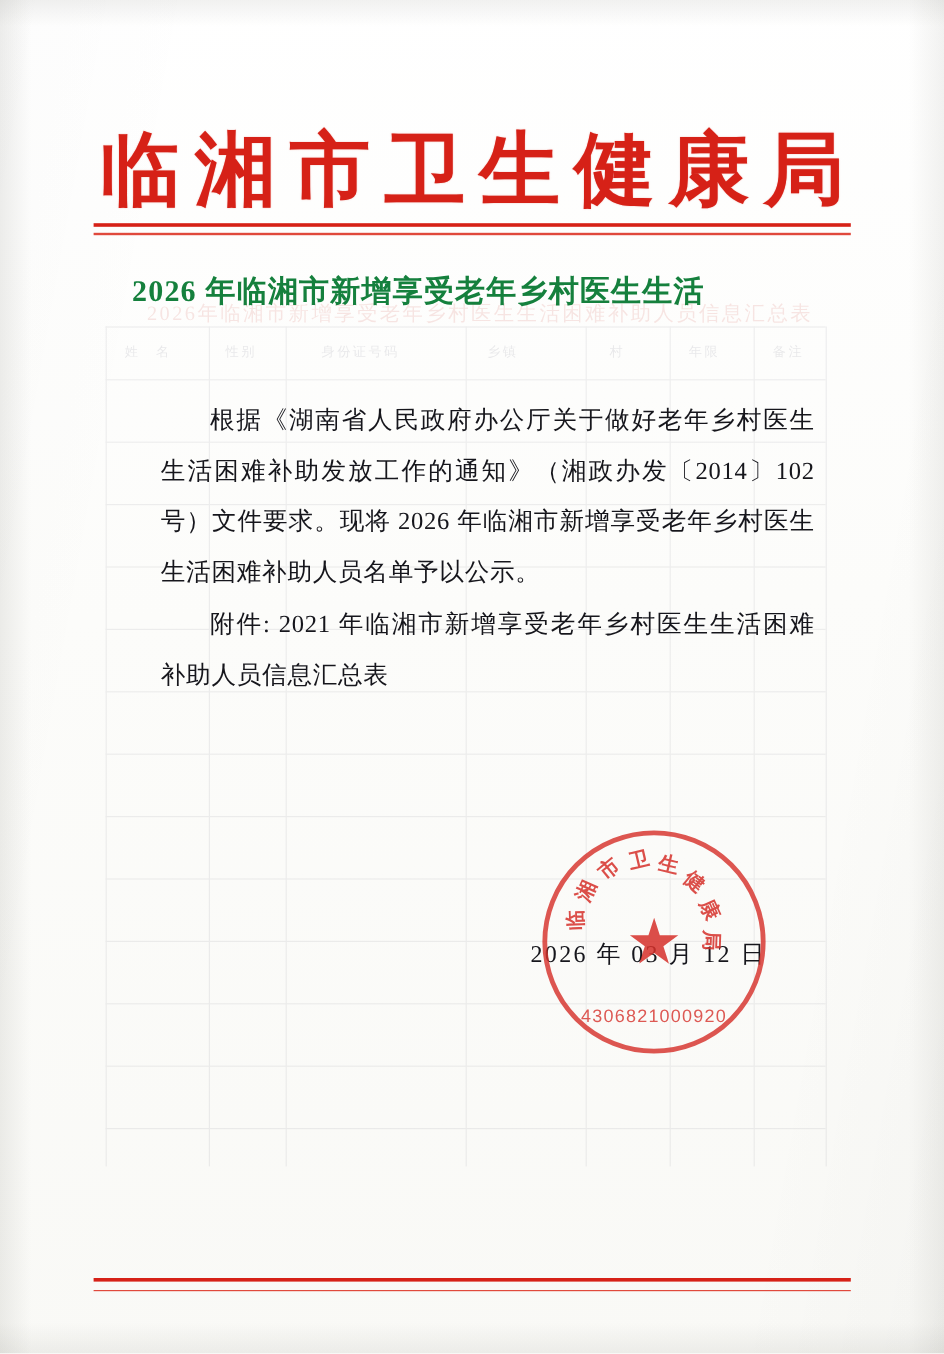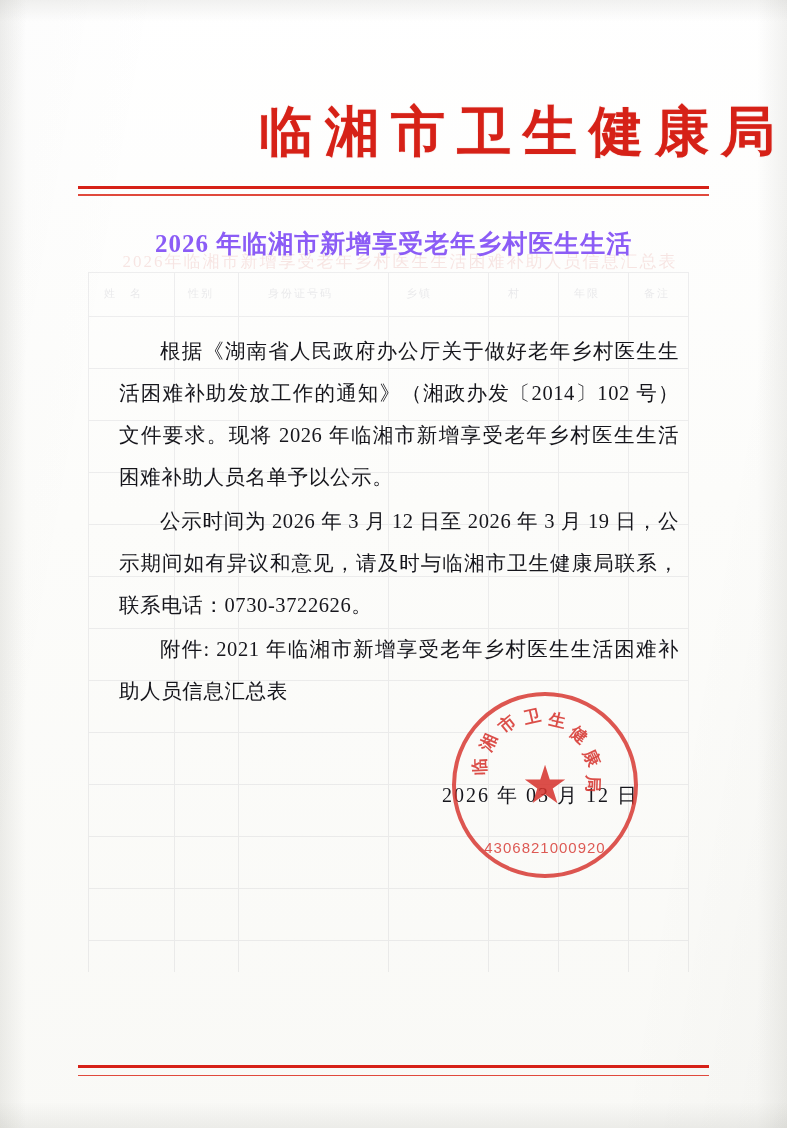--- a/index.html
+++ b/index.html
@@ -89,23 +89,23 @@
     position: absolute;
     inset: 0;
   }
 
   
   .org-title {
     position: absolute;
     top: 96px;
     left: 0;
     right: 0;
-    text-align: right;
+    text-align: center;
     color: #d62117;
-    font-size: 54px;
+    font-size: 67px;
     font-weight: bold;
     letter-spacing: 12px;
     text-indent: 12px;
     font-family: Liberation Sans, sans-serif;
     text-shadow: 0 0 1px rgba(214,33,23,0.5);
     white-space: nowrap;
   }
   .red-rule {
     position: absolute;
     left: 78px;
@@ -119,42 +119,42 @@
     top: 194px;
     background: #e0493c;
   }
 
   
   .doc-title {
     position: absolute;
     left: 110px;
     right: 110px;
     top: 222px;
-    text-align: center;
-    color: #8b5cf6;
+    text-align: left;
+    color: #15803d;
     font-size: 25px;
     font-weight: bold;
     line-height: 44px;
     letter-spacing: 1px;
   }
 
   
   .body-text {
     position: absolute;
     left: 118px;
     right: 108px;
     top: 330px;
     color: #16161c;
     font-size: 20.5px;
     line-height: 42px;
     letter-spacing: 0.6px;
     text-align: justify;
   }
   .body-text p {
-    margin: 0 0 2px 1px;
+    margin: 0 0 2px 16px;
     text-indent: 2em;
   }
 
   
   .sign-date {
     position: absolute;
     right: 148px;
     top: 782px;
     font-size: 20px;
     letter-spacing: 2px;
@@ -284,21 +284,20 @@
 
   <div class="red-rule"></div>
   <div class="red-rule thin"></div>
 
   <div class="doc-title">
     <div>2026 年临湘市新增享受老年乡村医生生活</div>
   </div>
 
   <div class="body-text">
     <p>根据《湖南省人民政府办公厅关于做好老年乡村医生生活困难补助发放工作的通知》（湘政办发〔2014〕102 号）文件要求。现将 2026 年临湘市新增享受老年乡村医生生活困难补助人员名单予以公示。</p>
-    <p>公示时间为 2026 年 3 月 12 日至 2026 年 3 月 19 日，公示期间如有异议和意见，请及时与临湘市卫生健康局联系，联系电话：0730-3722626。</p>
     <p>附件: 2021 年临湘市新增享受老年乡村医生生活困难补助人员信息汇总表</p>
   </div>
 
   <div class="sign-date">2026 年 03 月 12 日</div>
 
   <div class="seal">
     <div class="seal-ring"></div>
     <div class="seal-top-text" id="seal-arc">
         <div class="seal-char" style="left: 25.0414px; top: 95.3732px; transform: translate(-50%, -50%) rotate(-92deg);">临</div>
         <div class="seal-char" style="left: 31.0176px; top: 65.0325px; transform: translate(-50%, -50%) rotate(-65.7143deg);">湘</div>

